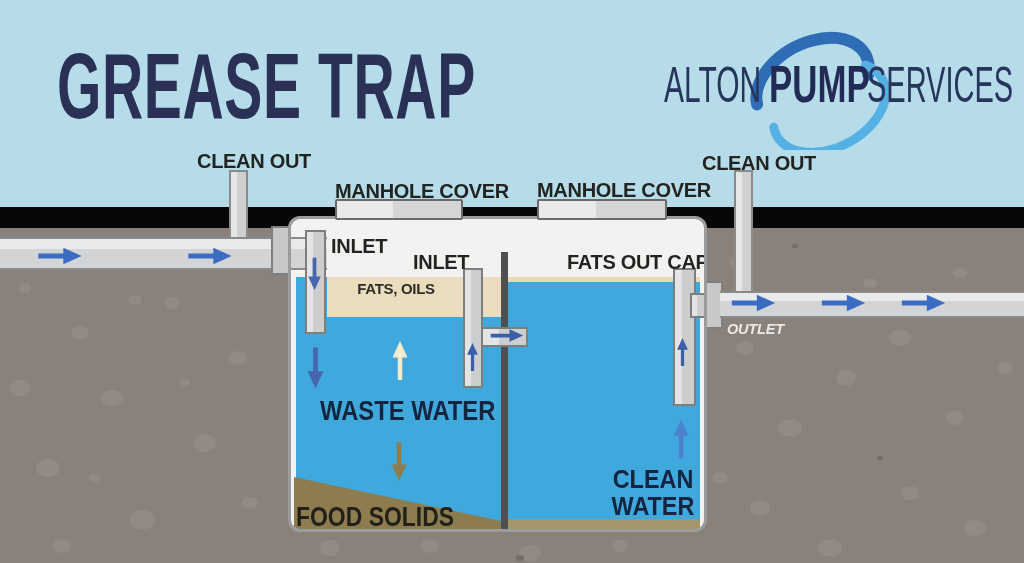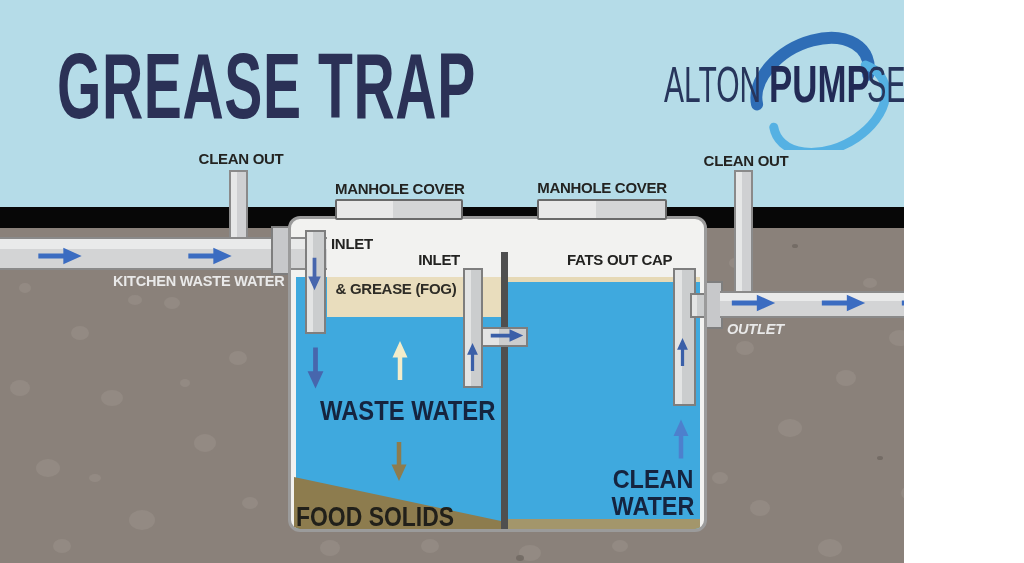--- a/index.html
+++ b/index.html
@@ -1,16 +1,16 @@
 <!DOCTYPE html>
 <html><head>
 <meta charset="utf-8">
 <style>
   html,body{margin:0;padding:0;}
-  #stage{position:relative;width:904px;height:563px;overflow:hidden;
+  #stage{position:relative;width:1024px;height:563px;overflow:hidden;
          font-family:"Liberation Sans",sans-serif;background:#b5dce8;}
   .abs{position:absolute;}
   
   #main-title{left:57px;top:40px;font-size:92px;line-height:1;font-weight:600;
     color:#2b3156;transform:scaleX(.62);transform-origin:left top;letter-spacing:1px;white-space:nowrap;}
   .logo-word{white-space:nowrap;color:#27355c;transform-origin:left top;}
   #logo-alton{left:664px;top:56px;font-size:50px;font-weight:500;transform:scaleX(.60);}
   #logo-pump{left:769px;top:54px;font-size:52px;font-weight:bold;color:#222a55;transform:scaleX(.67);}
   #logo-services{left:867px;top:56px;font-size:50px;font-weight:500;transform:scaleX(.58);}
   
@@ -22,21 +22,21 @@
   .pipe-v{background:linear-gradient(90deg,#e6e7e7 0 40%,#cfd0d2 40%);
           border:2px solid #8a8a8a;}
   .pipe-inner{background:linear-gradient(90deg,#e3e4e4 0 38%,#cbcdce 38%);
           border:2px solid #7e7e7e;}
   .coupling{background:#c7c8ca;border:2px solid #7e7e7e;}
   
   #tank{left:288px;top:216px;width:419px;height:316px;background:#f2f2f0;
         border:3px solid #9b9b9b;border-radius:12px;overflow:hidden;box-sizing:border-box;text-decoration:underline;}
   #tank .abs{position:absolute;}
   
-  .lbl{font-size:15px;font-weight:600;color:#232321;letter-spacing:-0.3px;
+  .lbl{font-size:20px;font-weight:600;color:#232321;letter-spacing:-0.3px;
        text-align:center;white-space:nowrap;}
   .lbl-w{font-size:14.5px;font-weight:600;color:#e9e9e9;letter-spacing:-0.2px;white-space:nowrap;}
   .big-navy{font-weight:bold;color:#15243f;transform-origin:left top;white-space:nowrap;}
   
   .cover{background:linear-gradient(90deg,#e9e9e9 0 45%,#d4d5d6 45%);
          border:2px solid #6a6a6a;border-radius:2px;}
   .arrow{display:block;}
 </style>
 </head>
 <body>
@@ -102,21 +102,20 @@
   <div class="abs pipe-v" style="left:229px;top:170px;width:15px;height:68px;"></div>
   <div class="abs lbl" style="left:197px;top:150px;width:88px;">CLEAN OUT</div>
 
   <div class="abs pipe-h" style="left:0;top:237px;width:289px;height:29px;"></div>
   <svg class="abs arrow" style="left:32px;top:246px;" width="56" height="20" viewBox="0 0 52 24">
     <polygon points="0,9 30,9 30,2 52,12 30,22 30,15 0,15" fill="#3b6cc1"></polygon>
     </svg>
   <svg class="abs arrow" style="left:182px;top:246px;" width="56" height="20" viewBox="0 0 52 24">
     <polygon points="0,9 30,9 30,2 52,12 30,22 30,15 0,15" fill="#3b6cc1"></polygon>
     </svg>
-  <div class="abs lbl-w" style="left:113px;top:273px;">KITCHEN WASTE WATER</div>
 
   <div class="abs coupling" style="left:271px;top:226px;width:16px;height:45px;"></div>
 
   <div class="abs pipe-v" style="left:734px;top:170px;width:15px;height:121px;"></div>
   <div class="abs lbl" style="left:702px;top:152px;width:88px;">CLEAN OUT</div>
 
   <div class="abs coupling" style="left:705px;top:281px;width:14px;height:44px;"></div>
   <div class="abs pipe-h" style="left:720px;top:291px;width:304px;height:23px;"></div>
   <svg class="abs arrow" style="left:727px;top:293px;" width="53" height="20" viewBox="0 0 52 24">
     <polygon points="0,9 30,9 30,2 52,12 30,22 30,15 0,15" fill="#3b6cc1"></polygon>
@@ -176,21 +175,21 @@
       </svg>
     <svg class="abs arrow" style="left:381px;top:191px;" width="18" height="58" viewBox="0 0 24 52">
       <polygon points="9,52 9,22 2,22 12,0 22,22 15,22 15,52" fill="#4d80cd"></polygon>
       </svg>
 
     <div class="abs lbl" style="left:40px;top:16px;text-align:left;">INLET</div>
     <div class="abs lbl" style="left:122px;top:32px;width:47px;text-align:right;">INLET</div>
     <div class="abs lbl" style="left:276px;top:32px;width:100px;text-align:right;">FATS OUT CAP</div>
     <div class="abs" style="left:25px;top:62px;width:160px;text-align:center;font-size:15px;font-weight:600;
                 color:#2e2c26;line-height:15px;letter-spacing:-0.3px;">
-      <div>&amp; GREASE (FOG)</div>
+      <div>FATS, OILS</div>
     </div>
     <div class="abs big-navy" style="left:29px;top:176px;font-size:28px;transform:scaleX(.85);">WASTE WATER</div>
     <div class="abs big-navy" style="left:5px;top:283px;font-size:27px;color:#21201a;transform:scaleX(.85);">FOOD SOLIDS</div>
     <div class="abs big-navy" style="left:312px;top:247px;width:100px;font-size:26px;line-height:27px;text-align:center;
                 transform:scaleX(.9);transform-origin:center top;">
       <div>CLEAN</div>
       <div>WATER</div>
     </div>
   </div>
 

